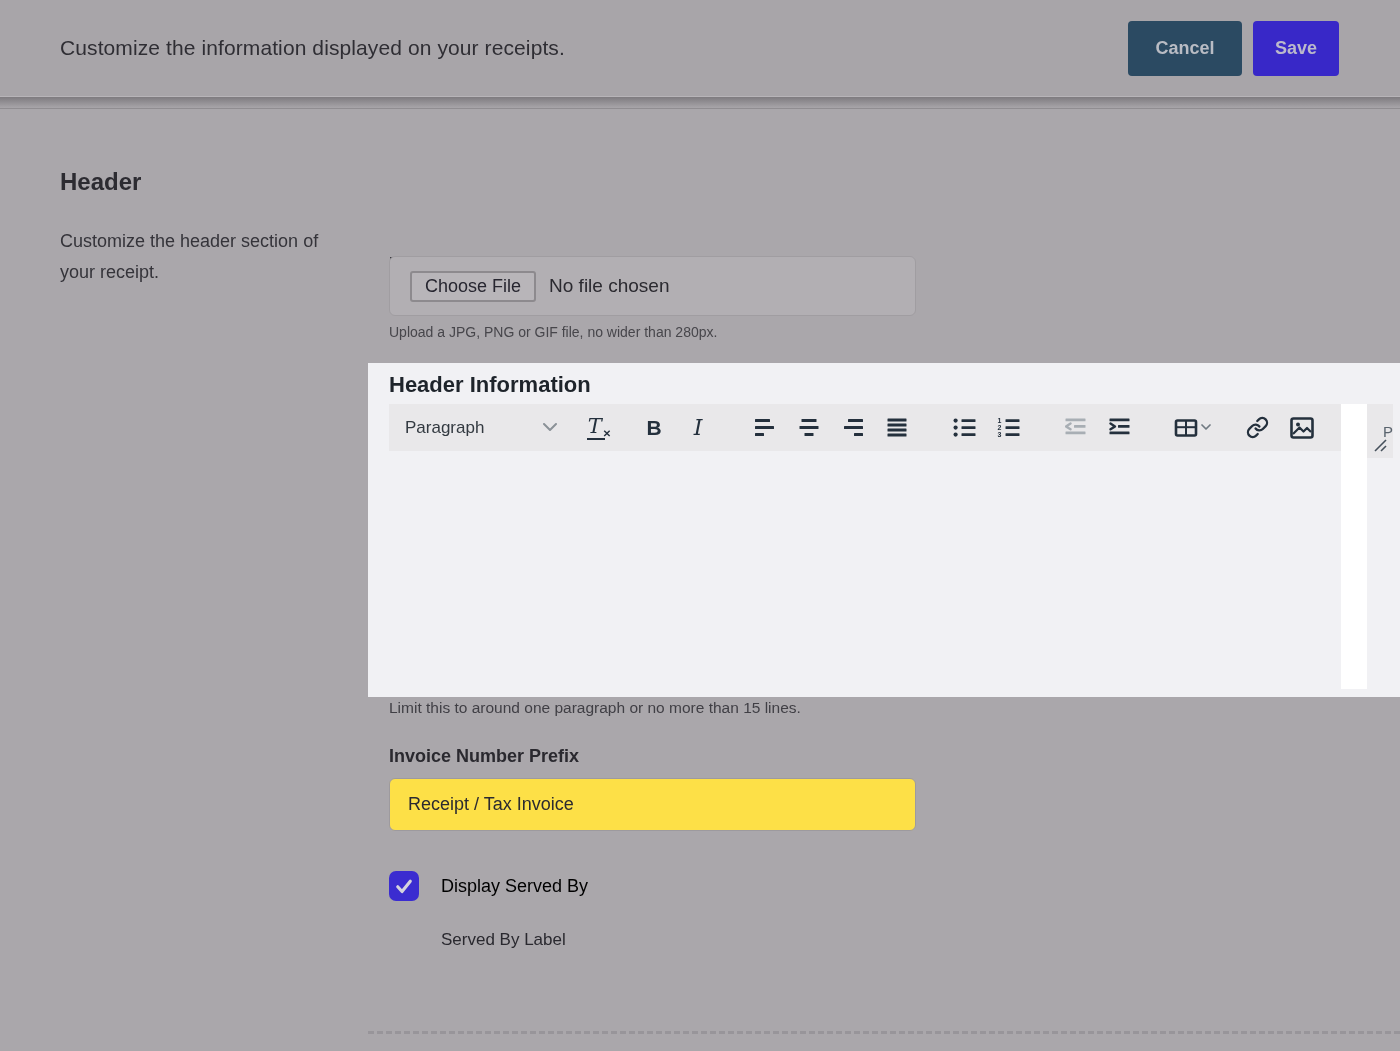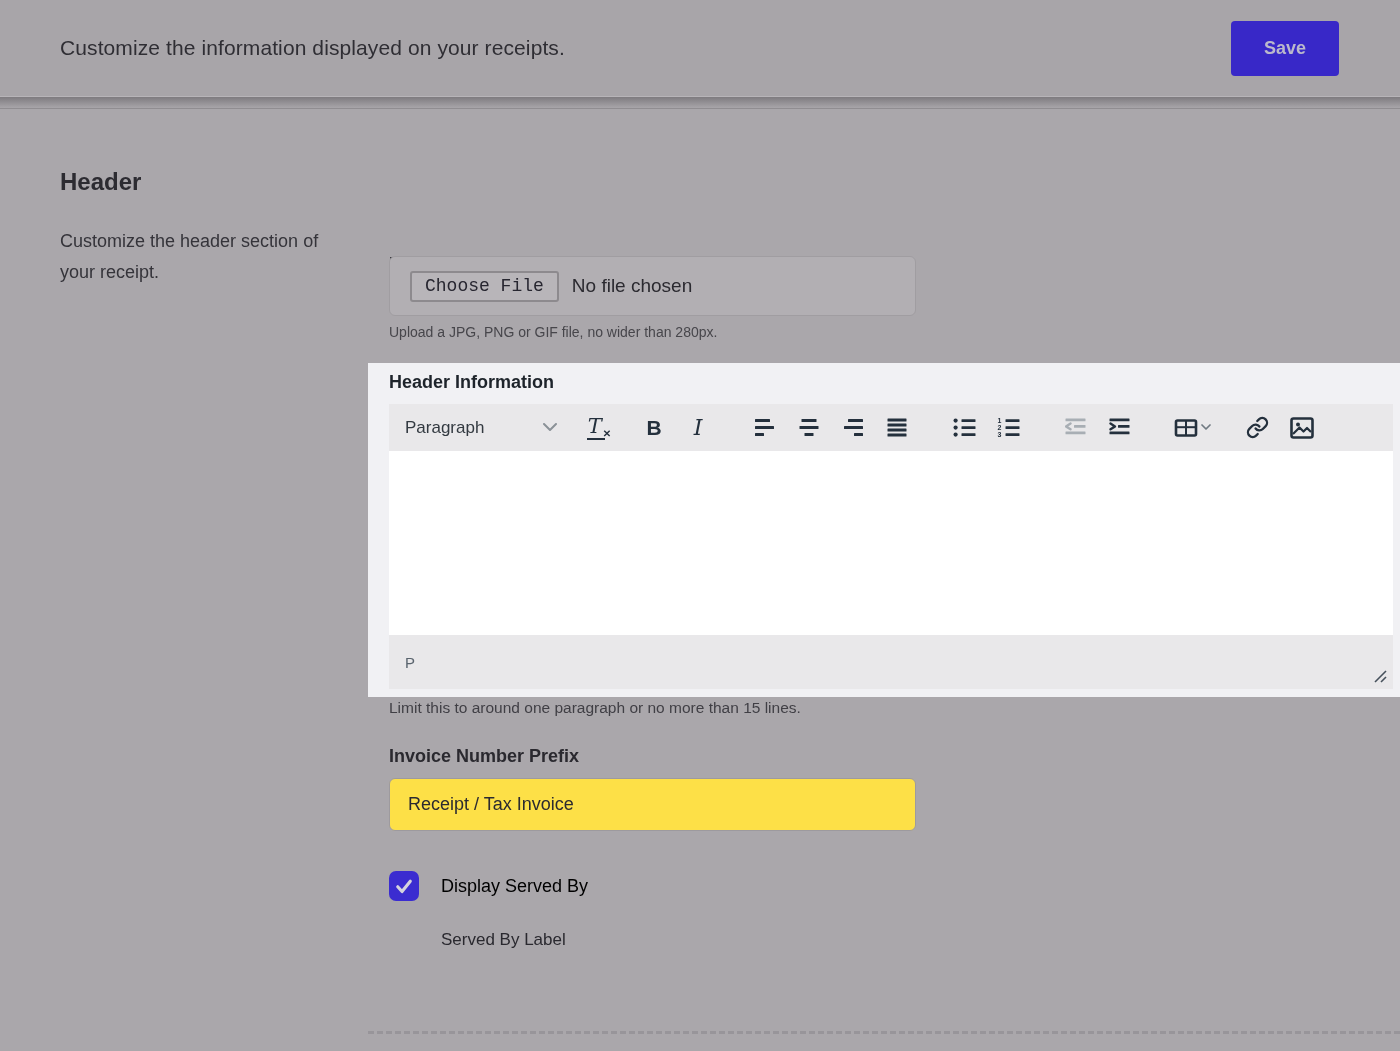--- a/index.html
+++ b/index.html
@@ -9,45 +9,45 @@
   
   .topbar{position:absolute; top:0; left:0; right:0; height:96px; background:#a8a5a9;
           display:flex; align-items:center; justify-content:space-between;
           padding:0 61px 0 60px; box-sizing:border-box; z-index:3;}
   .topbar-msg{font-size:21px; color:#2f2e34; letter-spacing:.1px;}
   .topbar-actions{display:flex; align-items:center; gap:11px;}
   .btn{height:55px; border:none; border-radius:4px; font-size:18px; font-weight:bold;
        font-family:"Liberation Sans", sans-serif; display:flex; align-items:center;
        justify-content:center; cursor:pointer;}
   .btn-cancel{width:114px; background:#2b4a62; color:#b9bcc4;}
-  .btn-save{width:108px; background:#3828c8; color:#bbb9cb;}
+  .btn-save{width:86px; background:#3828c8; color:#bbb9cb;}
   .topbar-edge{position:absolute; top:96px; left:0; right:0; height:1px; background:#b7b4b8; z-index:2;}
   .topbar-shadow{position:absolute; top:97px; left:0; right:0; height:11px;
                  background:linear-gradient(to bottom, rgba(82,79,84,0.50), rgba(82,79,84,0.02)); z-index:2;}
   .content-line{position:absolute; top:108px; left:0; right:0; height:1px; background:#908d91; z-index:2;}
 
   
   .section-title{position:absolute; left:60px; top:168px; font-size:24px; font-weight:700; color:#2c2b31;}
   .section-desc{position:absolute; left:60px; top:226px; width:290px; font-size:18px;
                 line-height:31px; color:#35343a;}
 
   
   .logo-label{position:absolute; left:389px; top:226px; font-size:17px; font-weight:700; color:#2c2b31;margin-top:28px;}
   .file-box{position:absolute; left:389px; top:256px; width:527px; height:60px; box-sizing:border-box;
             background:#b2afb3; border:1px solid #a09da1; border-radius:6px;
             display:flex; align-items:center; padding-left:20px;}
   .choose-btn{height:31px; padding:0 13px; background:#b8b5b9; border:2px solid #8d8a8e; border-radius:3px;
-              font-size:18px; color:#272630; font-family:Liberation Mono, monospace; cursor:pointer;}
+              font-size:18px; color:#272630; font-family:Liberation Sans, sans-serif; cursor:pointer;}
   .no-file{font-size:19px; color:#2b2a30; margin-left:13px;}
   .logo-hint{position:absolute; left:389px; top:324px; font-size:14px; color:#47464b;}
 
   
   .spotlight{position:absolute; left:368px; top:363px; right:0; height:334px; background:#f1f1f4; z-index:1;}
-  .hi-label{position:absolute; left:21px; top:9px; font-size:18px; font-weight:700; color:#1e242b;}
-  .editor{position:absolute; left:21px; top:41px; right:7px; height:285px; display:flex; flex-direction:column;}
+  .hi-label{position:absolute; left:21px; top:9px; font-size:22px; font-weight:700; color:#1e242b;}
+  .editor{position:absolute; left:21px; top:41px; right:7px; height:285px; display:flex; flex-direction:row;}
   .tb{height:47px; background:#e9e8ea; display:flex; align-items:center; padding:0 6px 0 16px; box-sizing:border-box;}
   .para-select{display:flex; align-items:center; justify-content:space-between; width:152px; margin-right:20px; cursor:pointer;}
   .para-label{font-size:17px; color:#333a41;}
   .tb-group{display:flex; align-items:center; margin-right:11px;}
   .tb-btn{width:34px; height:34px; display:flex; align-items:center; justify-content:center;
           margin:0 5px; cursor:pointer; border-radius:3px; background:transparent; border:none; padding:0;}
   .icon{color:#24303d;}
   .icon.disabled{color:#a8aeb4;}
   .glyph-b{font-size:21px; font-weight:bold; color:#24303d; font-family:"Liberation Sans", sans-serif;}
   .glyph-i{font-size:22px; font-style:italic; color:#24303d; font-family:"DejaVu Serif", serif;}
@@ -80,20 +80,21 @@
                   border-top:3px dashed rgba(72,70,78,0.18);}
 </style>
 </head>
 <body>
 
 <div class="page">
 
   <div class="topbar">
     <div class="topbar-msg">Customize the information displayed on your receipts.</div>
     <div class="topbar-actions">
+      <button class="btn btn-cancel">Cancel</button>
       <button class="btn btn-save">Save</button>
     </div>
   </div>
   <div class="topbar-edge"></div>
   <div class="topbar-shadow"></div>
   <div class="content-line"></div>
 
   <div class="section-title">Header</div>
   <div class="section-desc">Customize the header section of your receipt.</div>
 

